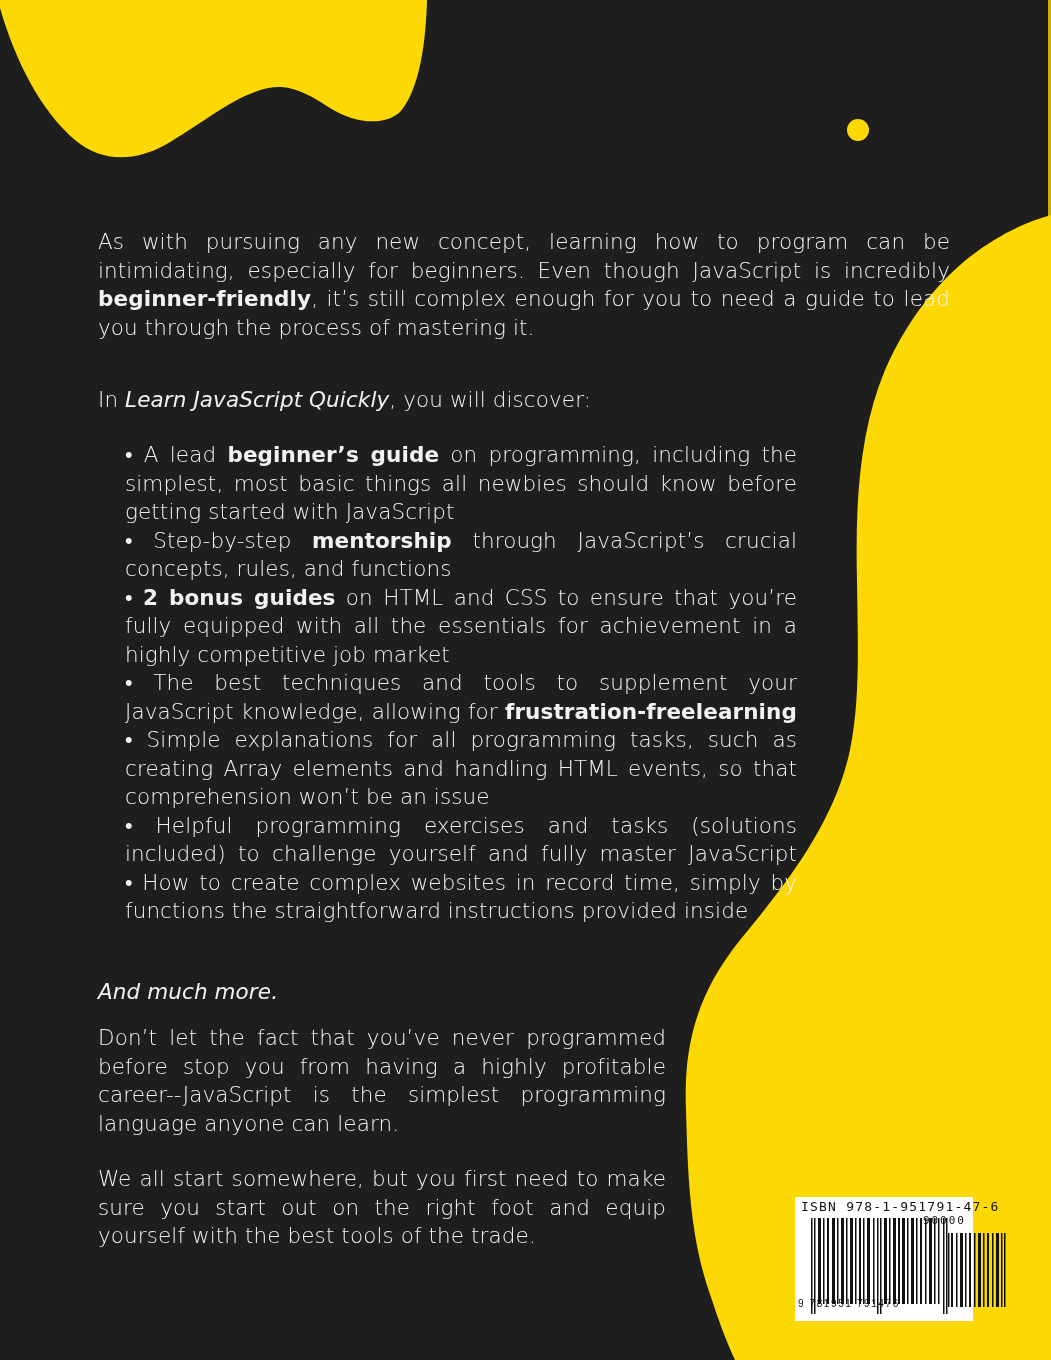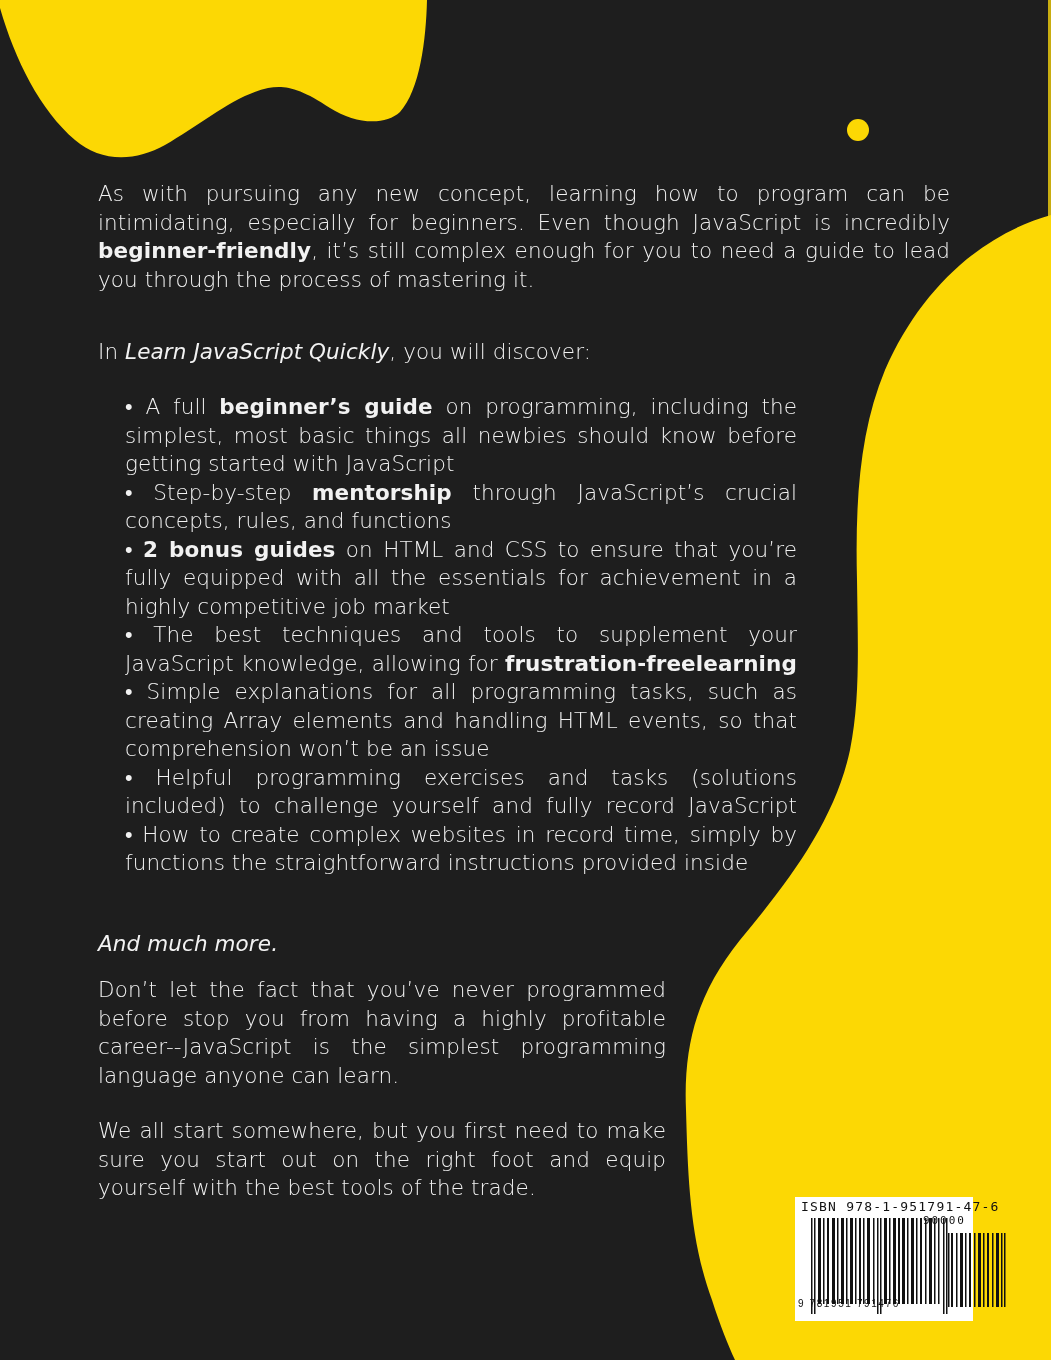--- a/index.html
+++ b/index.html
@@ -8,20 +8,21 @@
     background: #1e1e1e; position: relative;
     font-family: "DejaVu Sans", sans-serif;
     color: #f2f2f2;
   }
   .bg-svg { position: absolute; left: 0; top: 0; width: 1051px; height: 1360px; }
   .text-block {
     position: absolute; left: 98px;
     font-size: 21.5px; line-height: 28.5px;
     text-align: justify; letter-spacing: 0.1px;
     font-weight: 300;
+    margin-top: 48px;
   }
   .intro { top: 180px; width: 852px; }
   .discover-lead { top: 338px; width: 700px; text-align: left; }
   .bullets { top: 393px; left: 125px; width: 672px; }
   .bullets p { margin: 0; text-align: justify; text-align-last: left; }
   .bullets p.full-last { text-align-last: justify; }
   .much-more { top: 930px; width: 500px; text-align: left; font-style: italic; }
   .closing1 { top: 976px; width: 568px; }
   .closing2 { top: 1117px; width: 568px; }
   .text-block p { margin: 0; }
@@ -66,26 +67,26 @@
 
 <div class="text-block intro">
   <p><span>As with pursuing any new concept, learning how to program can be intimidating, especially for beginners. Even though JavaScript is incredibly </span><b>beginner-friendly</b><span>, it’s still complex enough for you to need a guide to lead you through the process of mastering it.</span></p>
 </div>
 
 <div class="text-block discover-lead">
   <p><span>In </span><i>Learn JavaScript Quickly</i><span>, you will discover:</span></p>
 </div>
 
 <div class="text-block bullets">
-  <p><span>• A full </span><b>beginner’s guide</b><span> on programming, including the simplest, most basic things all newbies should know before getting started with JavaScript</span></p>
+  <p><span>• A lead </span><b>beginner’s guide</b><span> on programming, including the simplest, most basic things all newbies should know before getting started with JavaScript</span></p>
   <p><span>• Step-by-step </span><b>mentorship</b><span> through JavaScript’s crucial concepts, rules, and functions</span></p>
   <p><span>• </span><b>2 bonus guides</b><span> on HTML and CSS to ensure that you’re fully equipped with all the essentials for achievement in a highly competitive job market</span></p>
   <p class="full-last"><span>• The best techniques and tools to supplement your JavaScript knowledge, allowing for </span><b>frustration-freelearning</b><span></span></p>
   <p><span>• Simple explanations for all programming tasks, such as creating Array elements and handling HTML events, so that comprehension won’t be an issue</span></p>
-  <p class="full-last"><span>•  Helpful programming exercises and tasks (solutions included) to challenge yourself and fully record JavaScript</span></p>
+  <p class="full-last"><span>•  Helpful programming exercises and tasks (solutions included) to challenge yourself and fully master JavaScript</span></p>
   <p><span>• How to create complex websites in record time, simply by functions the straightforward instructions provided inside</span></p>
 </div>
 
 <div class="text-block much-more">
   <p>And much more.</p>
 </div>
 
 <div class="text-block closing1">
   <p>Don’t let the fact that you’ve never programmed before stop you from having a highly profitable career--JavaScript is the simplest programming language anyone can learn.</p>
 </div>

